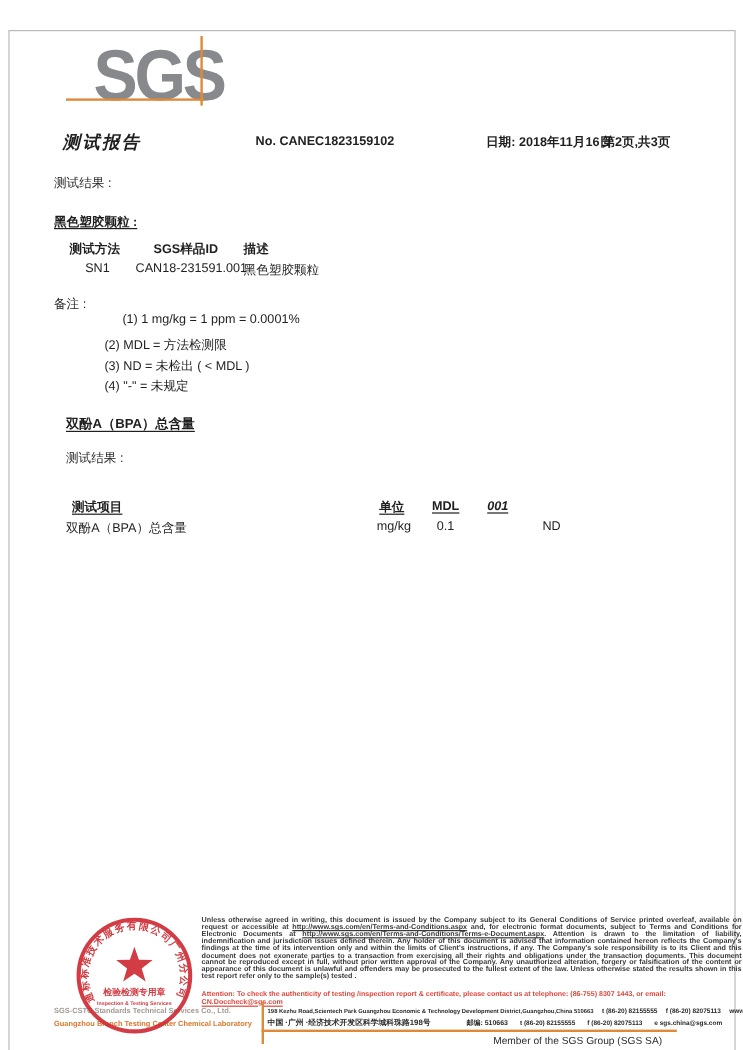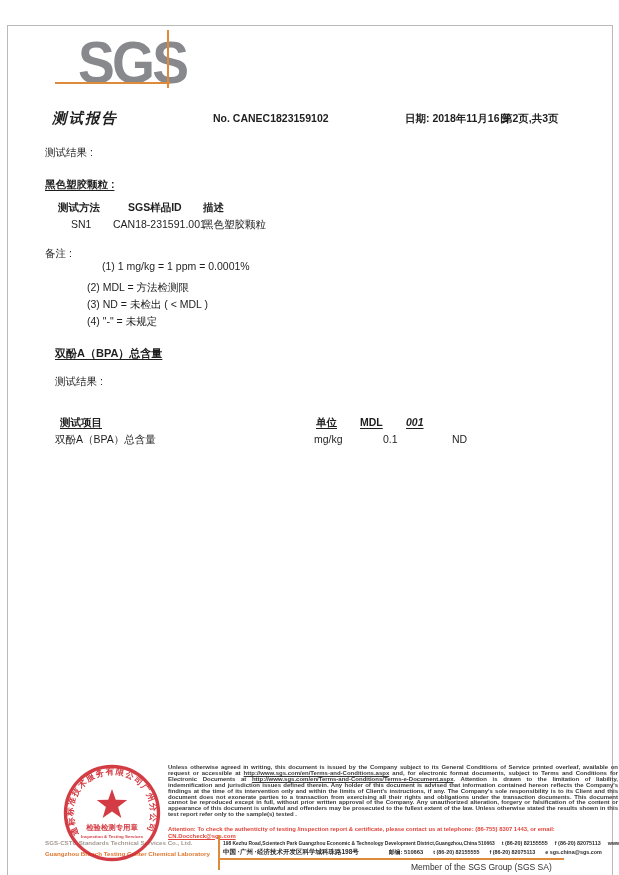--- a/index.html
+++ b/index.html
@@ -73,21 +73,21 @@
 
   <div class="abs t-body" style="left:55px;top:375px;">测试结果 :</div>
 
   <div class="abs t-body t-bold t-ul" style="left:60px;top:416px;">测试项目</div>
   <div class="abs t-body t-bold t-ul" style="left:316px;top:416px;">单位</div>
   <div class="abs t-body t-bold t-ul" style="left:360px;top:416px;">MDL</div>
   <div class="abs t-body t-bold t-ul t-italic" style="left:406px;top:416px;">001</div>
 
   <div class="abs t-body" style="left:55px;top:433px;">双酚A（BPA）总含量</div>
   <div class="abs t-body" style="left:314px;top:433px;">mg/kg</div>
-  <div class="abs t-body" style="left:364px;top:433px;margin-left:19px;">0.1</div>
+  <div class="abs t-body" style="left:364px;top:433px;">0.1</div>
   <div class="abs t-body" style="left:407px;top:433px;padding-left:45px;">ND</div>
 
   <div class="abs company1" style="left:45px;top:839px;">SGS-CSTC Standards Technical Services Co., Ltd.</div>
   <div class="abs company2" style="left:45px;top:850px;">Guangzhou Branch Testing Center Chemical Laboratory</div>
 
   <svg class="stamp" style="left:60px;top:761px;width:104px;height:104px;" viewBox="-52 -52 104 104">
     <circle r="46.5" fill="none" stroke="#cf2830" stroke-width="3.4"></circle>
     <defs>
       <path id="arcpath" d="M -33 21 A 39 39 0 1 1 33 21" fill="none"></path>
     </defs>

